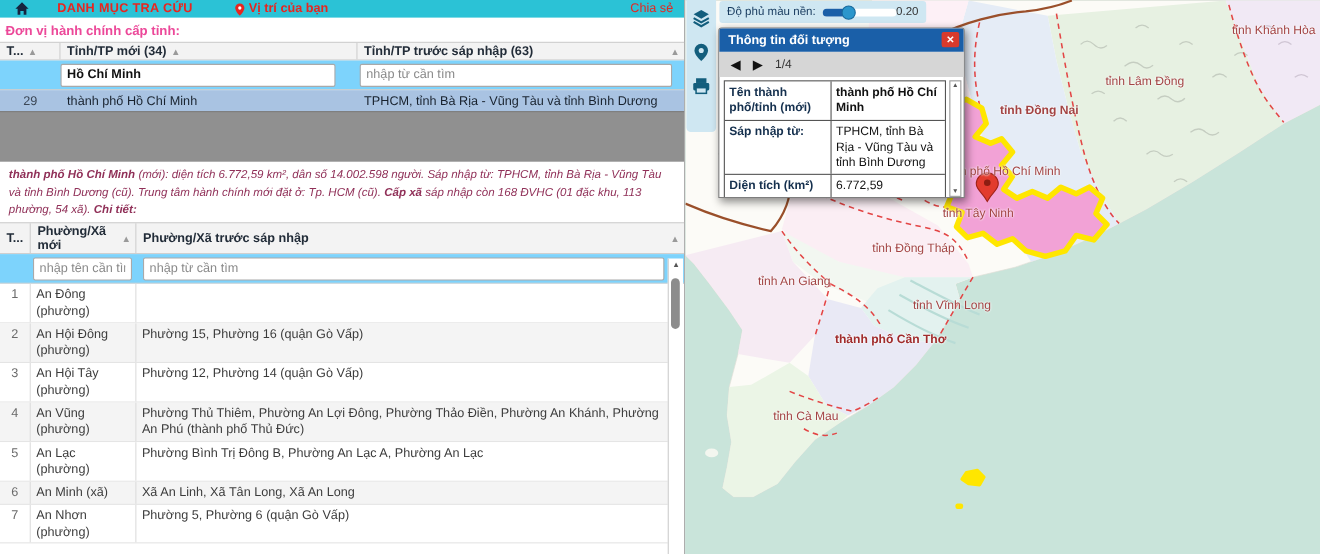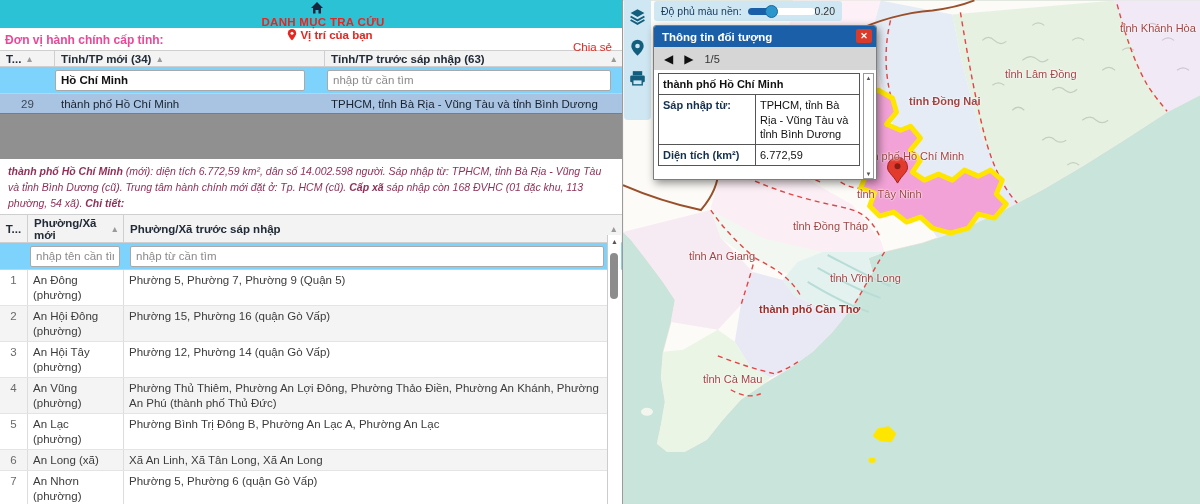--- a/index.html
+++ b/index.html
@@ -2,21 +2,21 @@
 <html style="--topbar-bg: #2bc2d6; --accent-red: #e8251f; --selected-row-bg: #a9c3e2; --summary-text: #903058; --popup-header-bg: #1a5fa8; --panel-blue: #cfe7f2; --icon-blue: #135e7d; --hl-fill: #f2a2d6; --hl-stroke: #ffe600; --sea: #c9e4da; --map-label: #a34444; --slider-fill: #1a5fa8; --slider-handle: #2b96cc;"><head>
 <meta charset="utf-8">
 <style>
   html,body{margin:0;padding:0;width:1200px;height:504px;overflow:hidden;
     font-family:"Liberation Sans",sans-serif;background:#fff;}
   .app{position:relative;width:1200px;height:504px;}
 
   
   .left-panel{position:absolute;left:0;top:0;width:622px;height:504px;background:#fff;
     border-right:1px solid #9a9a9a;overflow:hidden;}
-  .topbar{height:28px;background:var(--topbar-bg);display:flex;align-items:center;flex-direction:column;}
+  .topbar{height:16px;background:var(--topbar-bg);display:flex;align-items:center;}
   .topbar .home{margin-left:12px;display:flex;align-items:center;cursor:pointer;}
   .topbar .menu{margin-left:24px;color:var(--accent-red);font-weight:bold;font-size:11.5px;letter-spacing:.3px;cursor:pointer;}
   .topbar .loc{margin-left:38px;display:flex;align-items:center;gap:3px;color:var(--accent-red);font-weight:bold;font-size:11.5px;cursor:pointer;}
   .topbar .share{margin-left:auto;margin-right:10px;color:var(--accent-red);font-size:11.5px;cursor:pointer;}
   .section-title{padding:5px 5px 3px;font-weight:bold;font-size:12px;color:#ec4899;}
 
   .pt-header,.wt-header{display:flex;background:#f3f3f3;border-top:1px solid #cfcfcf;border-bottom:1px solid #cfcfcf;
     font-weight:bold;font-size:11.5px;color:#222c38;}
   .hcell{padding:2px 6px 1px;border-right:1px solid #cfcfcf;display:flex;align-items:center;}
   .hcell:last-child{border-right:none;}
@@ -170,21 +170,20 @@
     <div class="wt-filter">
       <div class="sp0"></div>
       <input class="flt" style="width: 78px;" placeholder="nhập tên cần tìm">
       <input class="flt" style="width: 462px; margin-left: 10px;" placeholder="nhập từ cần tìm">
     </div>
 
     <div class="wt-rows">
         <div class="wrow">
           <div class="wcell c0">1</div>
           <div class="wcell c1">An Đông (phường)</div>
-          <div class="wcell c2">Phường 5, Phường 7, Phường 9 (Quận 5)</div>
         </div>
         <div class="wrow alt">
           <div class="wcell c0">2</div>
           <div class="wcell c1">An Hội Đông (phường)</div>
           <div class="wcell c2">Phường 15, Phường 16 (quận Gò Vấp)</div>
         </div>
         <div class="wrow">
           <div class="wcell c0">3</div>
           <div class="wcell c1">An Hội Tây (phường)</div>
           <div class="wcell c2">Phường 12, Phường 14 (quận Gò Vấp)</div>
@@ -194,21 +193,21 @@
           <div class="wcell c1">An Vũng (phường)</div>
           <div class="wcell c2">Phường Thủ Thiêm, Phường An Lợi Đông, Phường Thảo Điền, Phường An Khánh, Phường An Phú (thành phố Thủ Đức)</div>
         </div>
         <div class="wrow">
           <div class="wcell c0">5</div>
           <div class="wcell c1">An Lạc (phường)</div>
           <div class="wcell c2">Phường Bình Trị Đông B, Phường An Lạc A, Phường An Lạc</div>
         </div>
         <div class="wrow alt">
           <div class="wcell c0">6</div>
-          <div class="wcell c1">An Long (xã)</div>
+          <div class="wcell c1">An Minh (xã)</div>
           <div class="wcell c2">Xã An Linh, Xã Tân Long, Xã An Long</div>
         </div>
         <div class="wrow">
           <div class="wcell c0">7</div>
           <div class="wcell c1">An Nhơn (phường)</div>
           <div class="wcell c2">Phường 5, Phường 6 (quận Gò Vấp)</div>
         </div>
       </div>
 
     <div class="wt-scrollbar">
@@ -351,25 +350,26 @@
     </div>
 
     <div class="popup">
       <div class="popup-header">
         <span>Thông tin đối tượng</span>
         <span class="popup-close"><span>✕</span></span>
       </div>
       <div class="popup-nav">
         <span class="arr">◀</span>
         <span class="arr">▶</span>
-        <span class="pg">1/5</span>
+        <span class="pg">1/4</span>
       </div>
       <div class="popup-body">
         <div class="ptable">
             <div class="prow">
+              <div class="plabel">Tên thành phố/tỉnh (mới)</div>
               <div class="pvalue pbold">thành phố Hồ Chí Minh</div>
             </div>
             <div class="prow">
               <div class="plabel">Sáp nhập từ:</div>
               <div class="pvalue">TPHCM, tỉnh Bà Rịa - Vũng Tàu và tỉnh Bình Dương</div>
             </div>
             <div class="prow">
               <div class="plabel">Diện tích (km²)</div>
               <div class="pvalue">6.772,59</div>
             </div>

